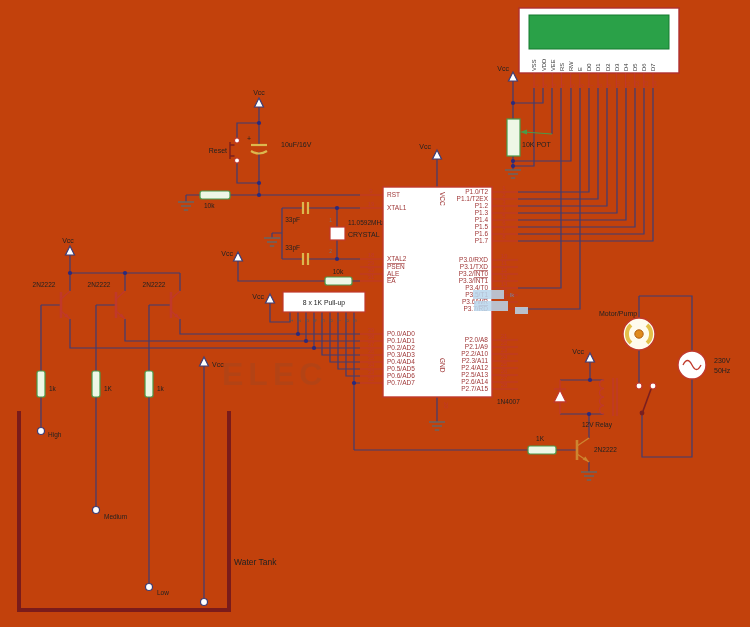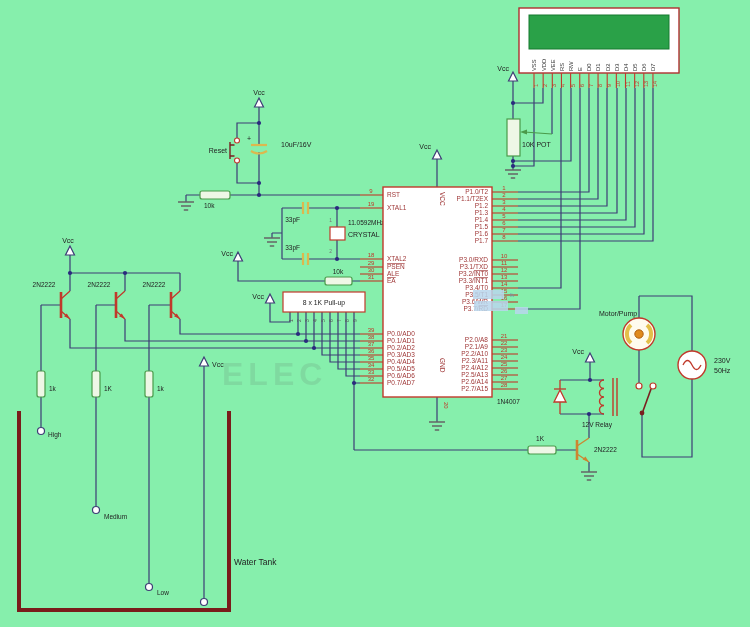--- a/index.html
+++ b/index.html
@@ -1,16 +1,16 @@
 <!DOCTYPE html>
 <html><head>
 <meta charset="utf-8">
 <style>
   html,body{margin:0;padding:0;background:#fff;}
-  .stage{position:relative;width:750px;height:627px;background:#86efac;font-family:"Liberation Sans",sans-serif;}
+  .stage{position:relative;width:750px;height:627px;background:#c2410c;font-family:"Liberation Sans",sans-serif;}
   svg text{font-family:"Liberation Sans",sans-serif;fill:#222;}
   .lbl{font-size:7px;}
   .lbl-sm{font-size:6.5px;}
   .lbl-lg{font-size:8.5px;}
   .piclbl{font-size:6.5px;fill:#9e3535;}
   .num{font-size:6px;fill:#c0392b;}
   .ov{text-decoration:overline;}
   .wm{opacity:0.13;fill:#555;font-size:32px;letter-spacing:5px;font-weight:bold;}
   .wm2{fill:#6a93b8;font-size:6px;opacity:.8;}
 </style>

